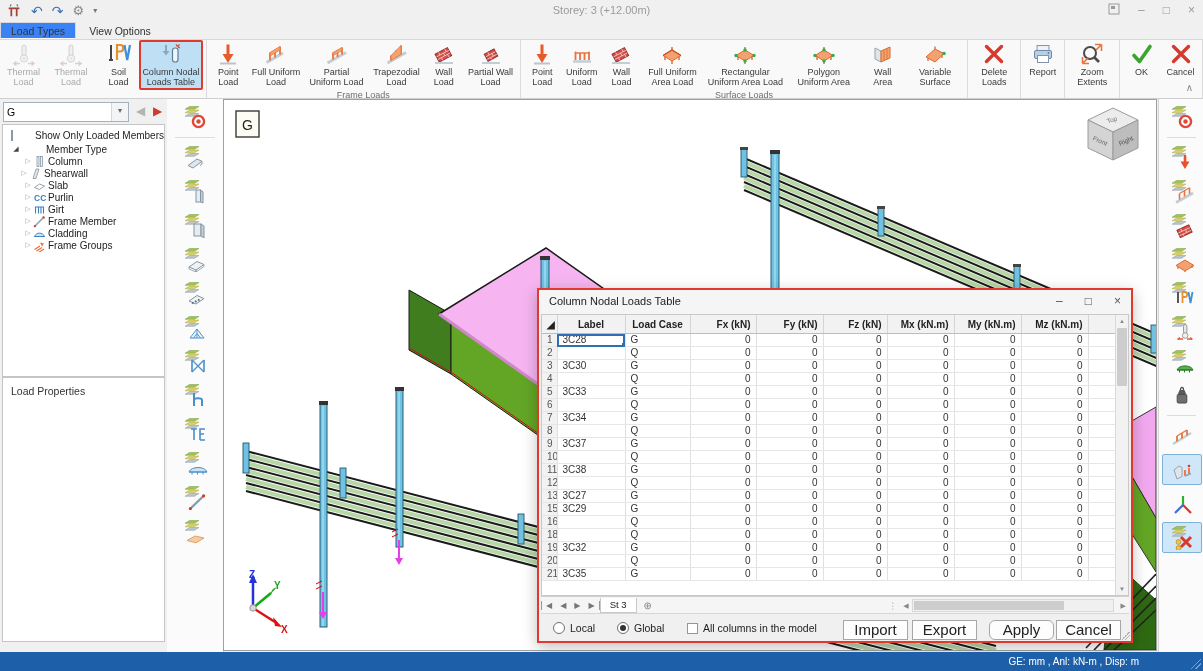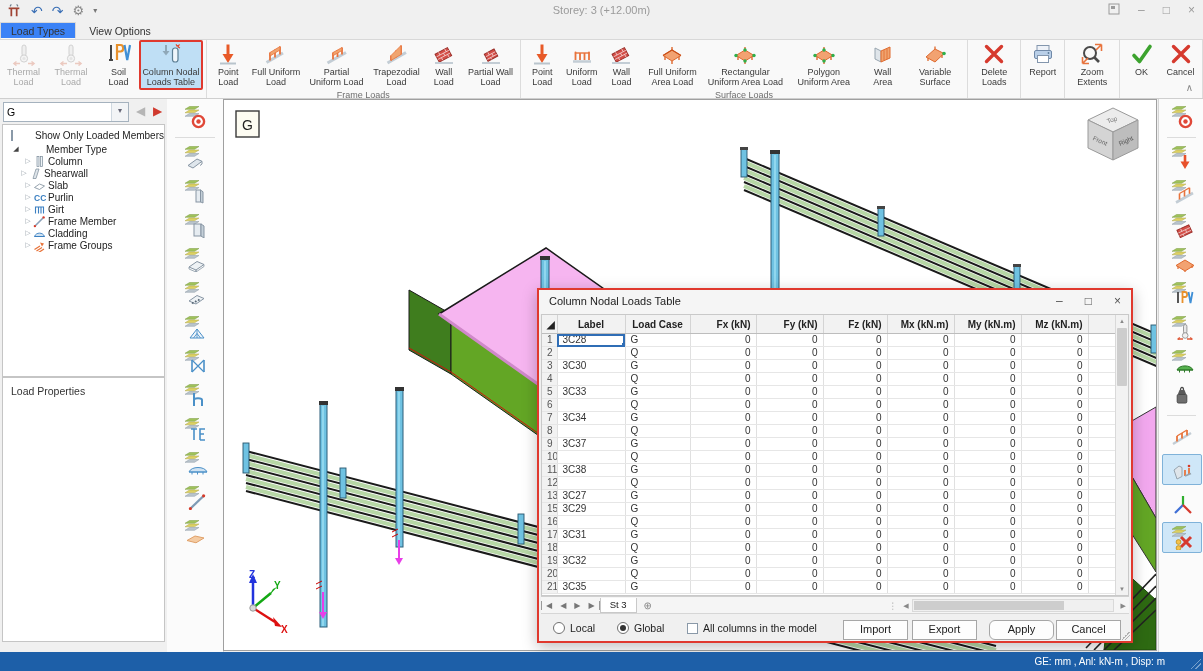--- a/index.html
+++ b/index.html
@@ -87,25 +87,25 @@
   #add-sheet{font-size:10px;color:#888;padding:0 7px;cursor:pointer;}
   #hsplit{margin-left:auto;color:#aaa;font-size:9px;padding:0 3px;cursor:col-resize;}
   #hscroll{width:200px;height:11px;background:#f0f0f0;border:1px solid #d9d9d9;position:relative;margin-right:4px;}
   #hscroll .thumb{position:absolute;left:1px;top:1px;bottom:1px;width:150px;background:#cdcdcd;}
   .hsar{font-size:7px;color:#888;padding:0 3px;cursor:pointer;}
   #dlg-bottom{position:absolute;top:323px;left:2px;right:2px;bottom:2px;background:#f0f0f0;border-top:1px solid #d6d6d6;}
   .radio{position:absolute;top:8px;display:flex;align-items:center;gap:5px;font-size:10.5px;color:#222;cursor:pointer;}
   .rdot{width:10px;height:10px;border:1px solid #707070;border-radius:50%;background:#fff;position:relative;display:inline-block;}
   .rdot.on:after{content:"";position:absolute;left:2px;top:2px;width:6px;height:6px;border-radius:50%;background:#333;}
   #chk-all{position:absolute;left:146px;top:8px;display:flex;align-items:center;gap:5px;font-size:10.5px;color:#222;cursor:pointer;}
-  .dbtn{position:absolute;top:6px;height:18px;width:63px;background:#fdfdfd;border:1px solid #a6a6a6;font-size:11px;color:#222;text-align:center;line-height:17px;cursor:pointer;}
+  .dbtn{position:absolute;top:6px;height:18px;width:63px;background:#fdfdfd;border:1px solid #a6a6a6;font-size:15px;color:#222;text-align:center;line-height:17px;cursor:pointer;}
   #dlg-grip{position:absolute;right:1px;bottom:1px;width:9px;height:9px;cursor:nwse-resize;
     background:linear-gradient(135deg,transparent 50%,#b0b0b0 50%,#b0b0b0 57%,transparent 57%,transparent 70%,#b0b0b0 70%,#b0b0b0 77%,transparent 77%);}
   
-  #statusbar{position:absolute;left:0;right:0;bottom:0;height:19px;background:var(--status-bg);color:#fff;font-size:10px;line-height:19px;text-align:right;padding-right:38px;box-sizing:border-box;}
+  #statusbar{position:absolute;left:0;right:0;bottom:0;height:19px;background:var(--status-bg);color:#fff;font-size:10px;line-height:19px;text-align:right;padding-right:64px;box-sizing:border-box;}
   #sb-grip{position:absolute;right:2px;bottom:2px;width:12px;height:12px;opacity:.5;
     background:linear-gradient(135deg,transparent 55%,#cfe0f0 55%,#cfe0f0 62%,transparent 62%,transparent 75%,#cfe0f0 75%,#cfe0f0 82%,transparent 82%);}
 </style>
 </head>
 <body>
 
 <div id="app" style="--accent-red: #e0392e; --sel-blue: #2f6db5; --rb-sel-bg: #bfdff5; --status-bg: #1d5fa8;">
 
   <div id="titlebar">
     <div class="qat">
@@ -1025,32 +1025,20 @@
               <td class="val">0</td>
               <td class="val">0</td>
               <td class="val">0</td>
               <td class="val">0</td>
               <td class="filler"></td>
             </tr>
             <tr>
               <td class="num">16</td>
               <td class=""></td>
               <td>Q</td>
-              <td class="val">0</td>
-              <td class="val">0</td>
-              <td class="val">0</td>
-              <td class="val">0</td>
-              <td class="val">0</td>
-              <td class="val">0</td>
-              <td class="filler"></td>
-            </tr>
-            <tr>
-              <td class="num">17</td>
-              <td class="">3C31</td>
-              <td>G</td>
               <td class="val">0</td>
               <td class="val">0</td>
               <td class="val">0</td>
               <td class="val">0</td>
               <td class="val">0</td>
               <td class="val">0</td>
               <td class="filler"></td>
             </tr>
             <tr>
               <td class="num">18</td>

